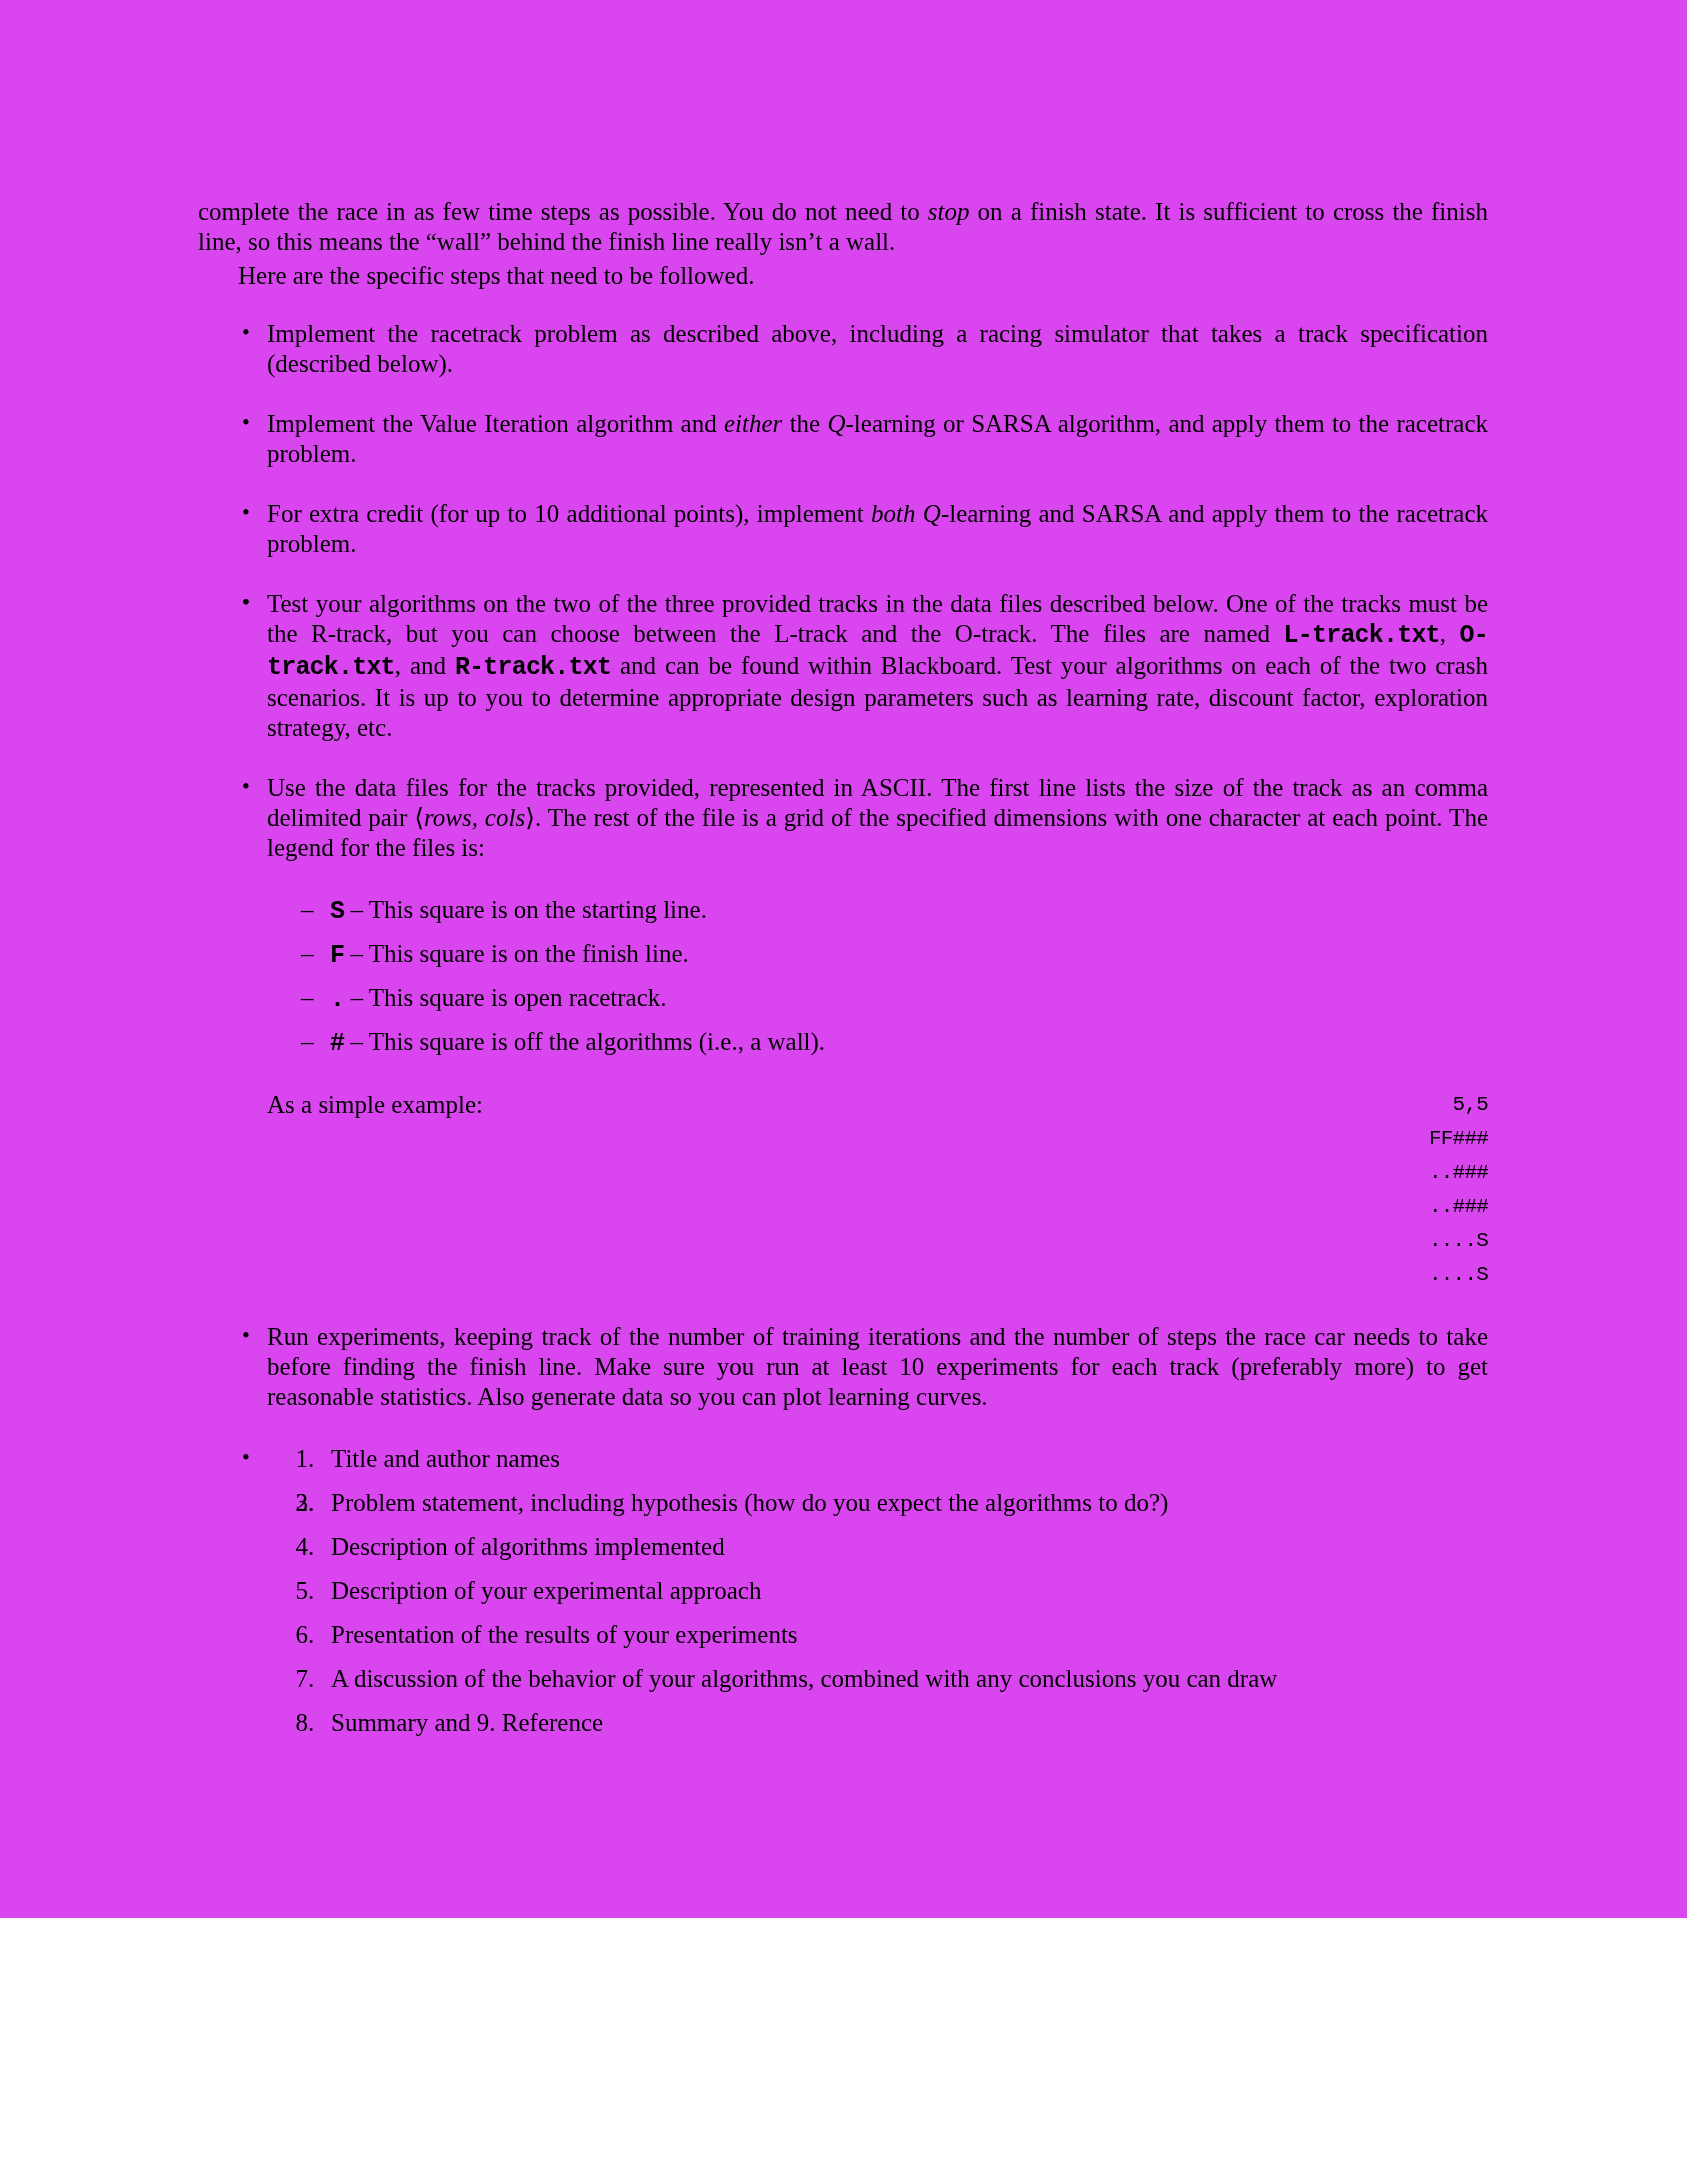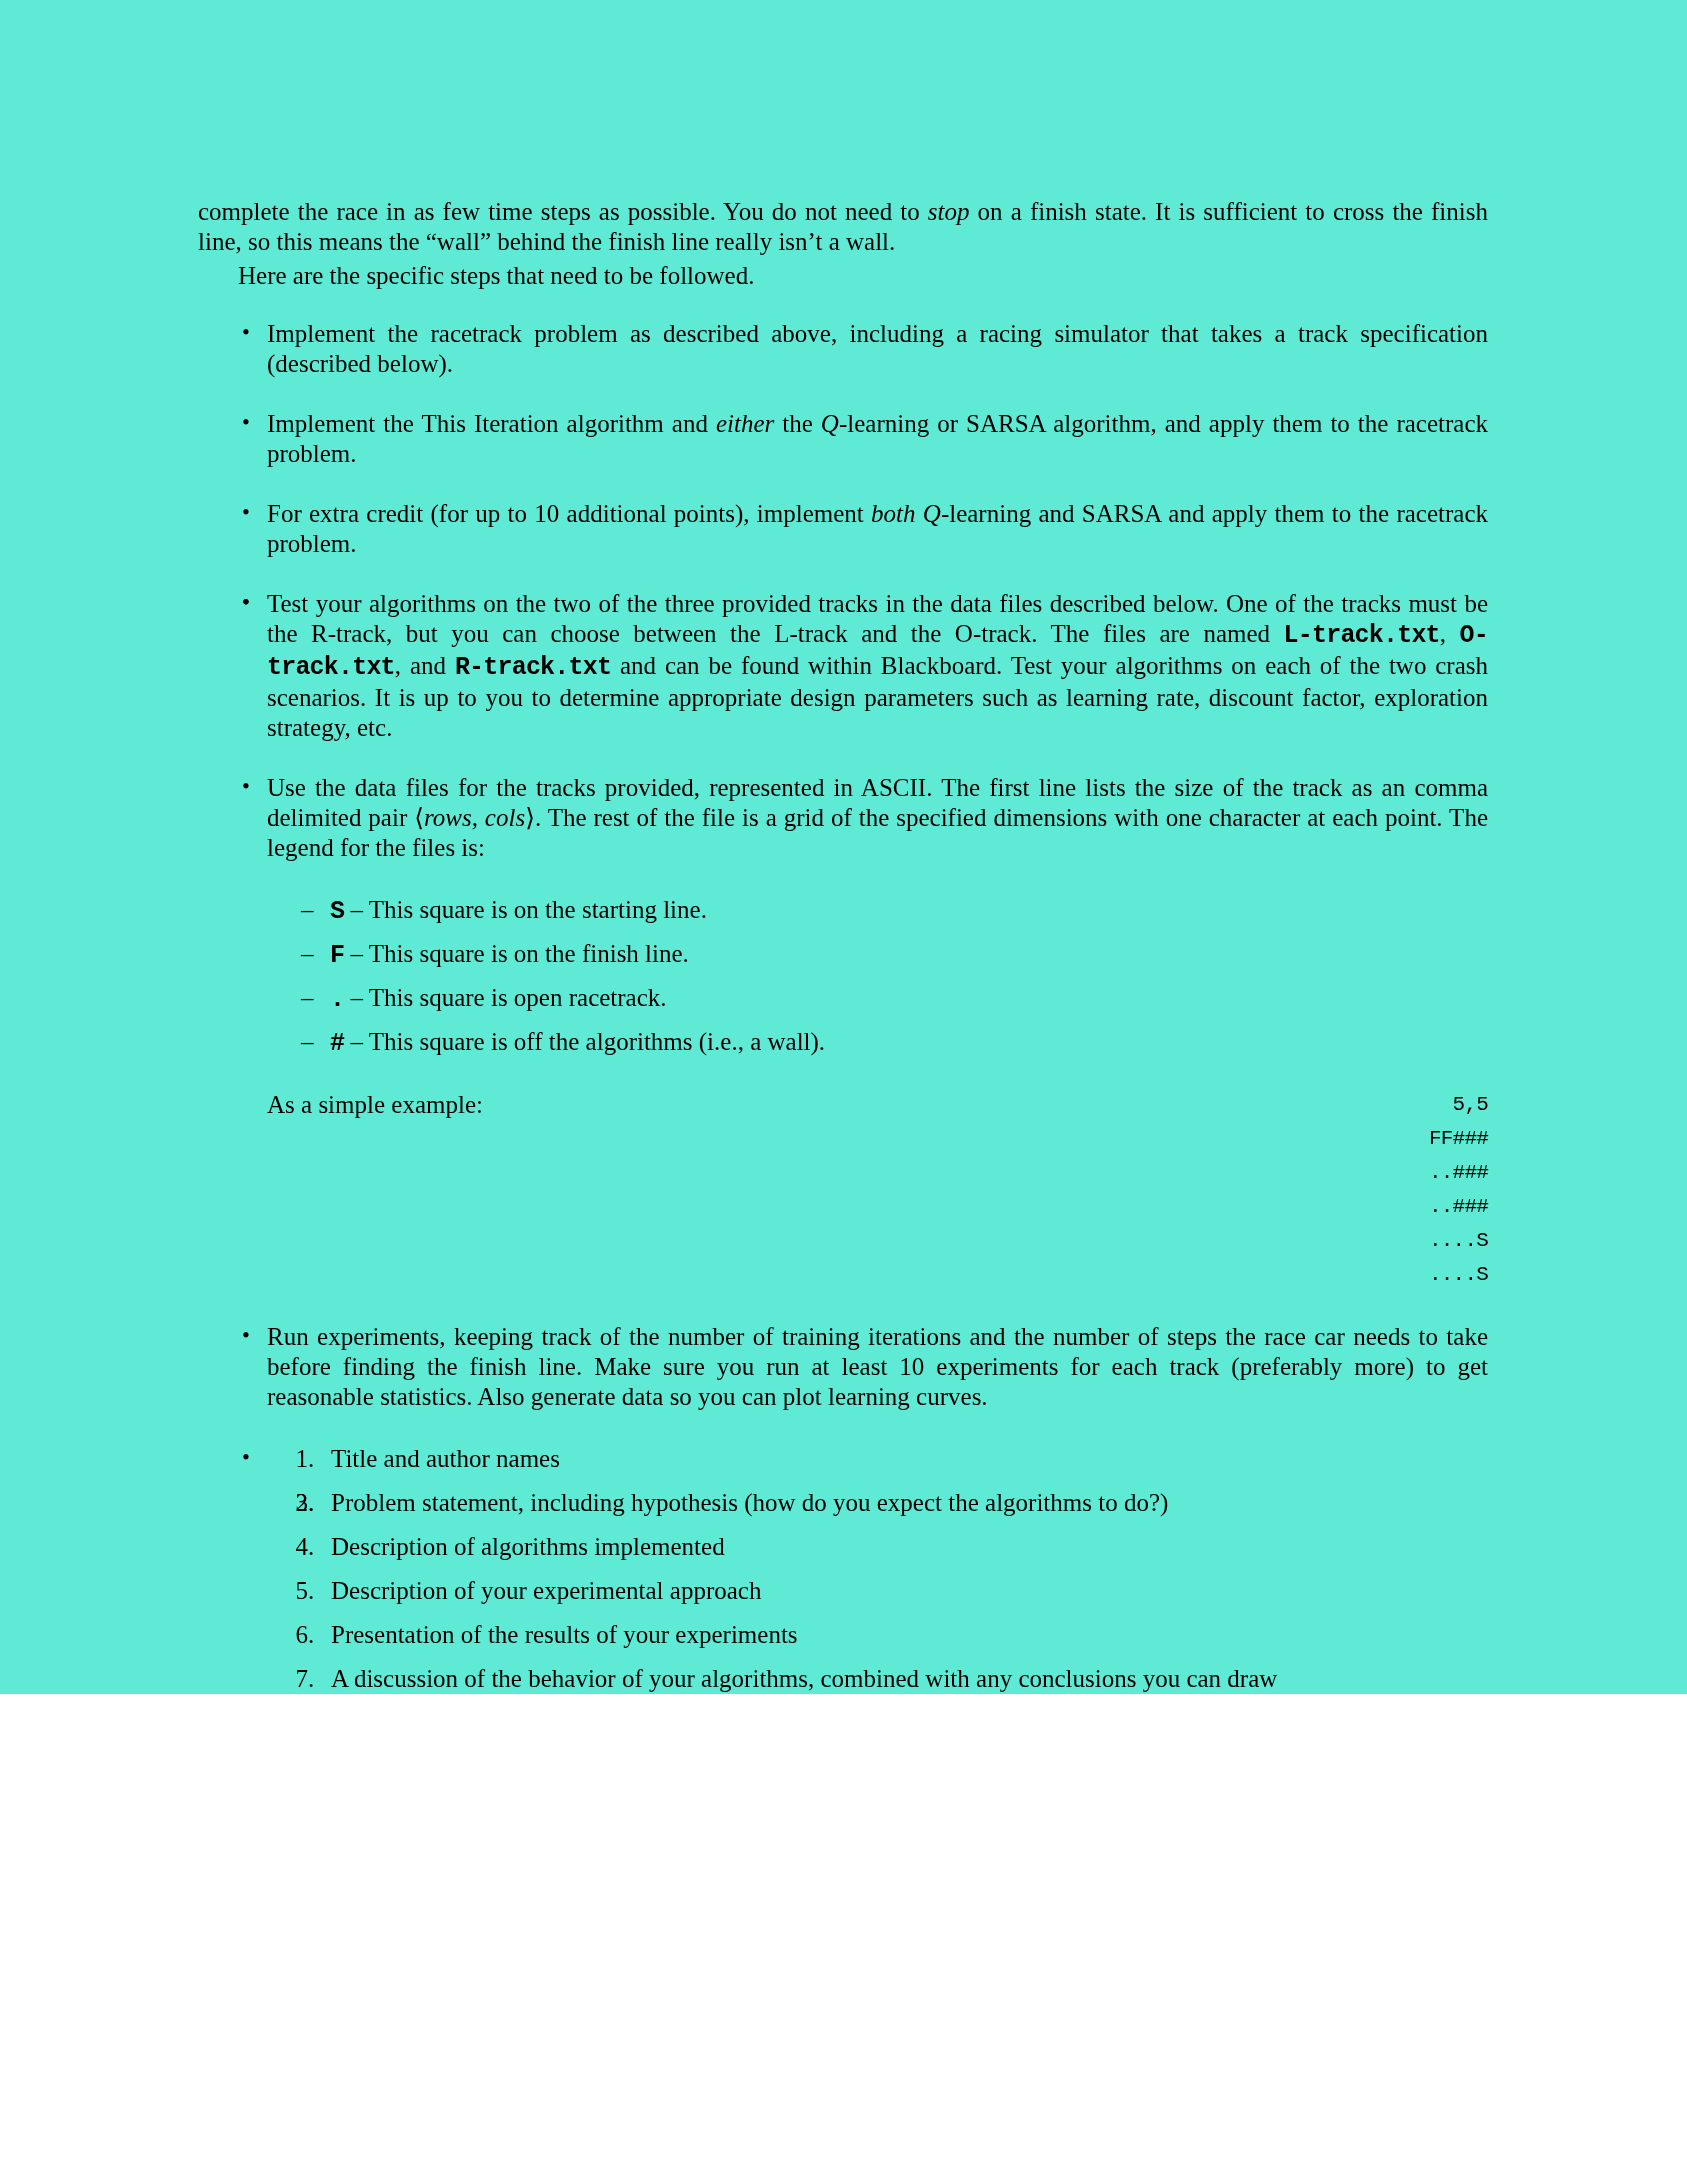--- a/index.html
+++ b/index.html
@@ -2,21 +2,21 @@
 <html style="font-size:10.6px"><head>
 <meta charset="utf-8">
 <style>
   html,body { margin:0; padding:0; }
   body {
     width:1687px; height:2183px; background:#ffffff; color:#000000;
     font-family:"Liberation Serif","DejaVu Serif",serif;
     font-size:25px; line-height:30px;
     -webkit-font-smoothing:antialiased;
   }
-  .page { position:relative; width:1687px; height:1694px; overflow:hidden; background:#5eead4; }
+  .page { position:relative; width:1687px; height:1918px; overflow:hidden; background:#d946ef; }
   .content { position:absolute; left:198px; top:197px; width:1290px; }
   .para { margin:0; text-align:justify; }
   .steps-intro { margin:4px 0 0 0; text-indent:40px; }
   ul.bullets { list-style:none; margin:28px 0 0 0; padding:0; }
   ul.bullets > li { position:relative; padding-left:69px; margin-top:30px; text-align:justify; }
   ul.bullets > li:first-child { margin-top:0; }
   .bmark { position:absolute; left:44px; top:-1.3px; font-size:22.5px; }
   .it { font-style:italic; }
   .tt { font-family:"Liberation Mono","DejaVu Sans Mono",monospace; font-size:25px; letter-spacing:-0.8px;font-weight:bold; }
   ul.legend { list-style:none; margin:32px 0 0 0; padding:0; text-align:left; }
@@ -50,21 +50,21 @@
 
     <ul class="bullets">
 
       <li>
         <span class="bmark">•</span>
         <span><span>Implement the racetrack problem as described above, including a racing simulator that takes a track specification (described below).</span></span>
       </li>
 
       <li>
         <span class="bmark">•</span>
-        <span><span>Implement the This Iteration algorithm and </span><span class="it">either</span><span> the </span><span class="it">Q</span><span>-learning or SARSA algorithm, and apply them to the racetrack problem.</span></span>
+        <span><span>Implement the Value Iteration algorithm and </span><span class="it">either</span><span> the </span><span class="it">Q</span><span>-learning or SARSA algorithm, and apply them to the racetrack problem.</span></span>
       </li>
 
       <li>
         <span class="bmark">•</span>
         <span><span>For extra credit (for up to 10 additional points), implement </span><span class="it">both</span><span> </span><span class="it">Q</span><span>-learning and SARSA and apply them to the racetrack problem.</span></span>
       </li>
 
       <li>
         <span class="bmark">•</span>
       </li>

